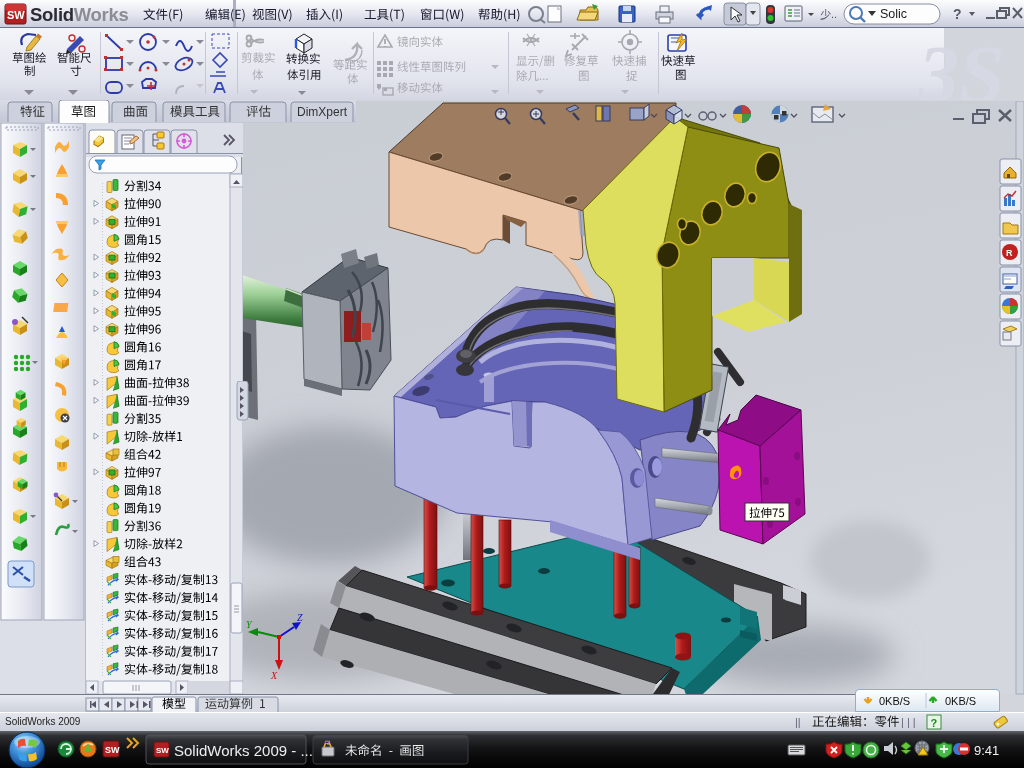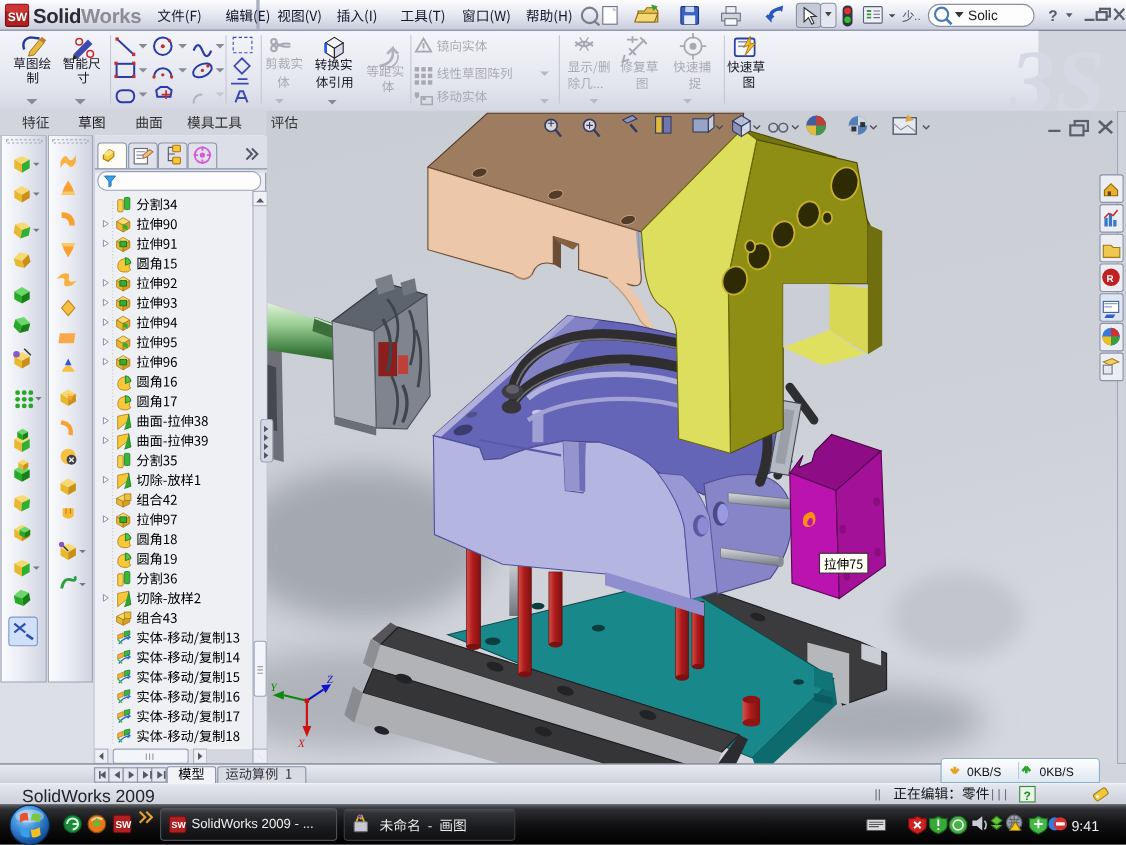--- a/index.html
+++ b/index.html
@@ -441,20 +441,33 @@
 <path d="M570,8 h10 m-5,-3 v6" stroke="#a8a8b0" stroke-width="1.6"></path>
 <g stroke="#a8a8b0" fill="none" stroke-width="1.6">
 <circle cx="630" cy="14" r="8"></circle>
 <circle cx="630" cy="14" r="2.4" fill="#a8a8b0"></circle>
 <path d="M630,2 v5 M630,21 v5 M618,14 h5 M637,14 h5"></path>
 </g>
 <g transform="translate(668,5)">
 <rect x="0" y="2" width="18" height="16" rx="2" fill="#f4f6fa" stroke="#2840a8" stroke-width="1.6"></rect>
 <path d="M3,5 h8 M3,9 h6" stroke="#8090c0" stroke-width="1.4"></path>
 <path d="M14,0 l-6,10 5,-2 -4,10 10,-12 -5,1 z" fill="#f8c020" stroke="#a06a10" stroke-width="0.8"></path>
+</g>
+</svg>
+</div>
+<div class="abs" id="tabrow">
+      <svg width="356" height="23" style="position:absolute;left:0;top:0">
+<g font-family="Liberation Sans" font-size="12">
+<path d="M8,22 V5 q0,-3 3,-3 h38 q3,0 3,3 V22" fill="#cdd1dd" stroke="#8a92a8"></path>
+<path d="M112,22 V5 q0,-3 3,-3 h38 q3,0 3,3 V22" fill="#cdd1dd" stroke="#8a92a8"></path>
+<path d="M163,22 V5 q0,-3 3,-3 h56 q3,0 3,3 V22" fill="#cdd1dd" stroke="#8a92a8"></path>
+<path d="M230,22 V5 q0,-3 3,-3 h50 q3,0 3,3 V22" fill="#cdd1dd" stroke="#8a92a8"></path>
+<path d="M291,22 V5 q0,-3 3,-3 h56 q3,0 3,3 V22" fill="#cdd1dd" stroke="#8a92a8"></path>
+<text x="297" y="16" fill="#333">DimXpert</text>
+<path d="M59,23 V3 q0,-3 3,-3 h44 q3,0 3,3 V23" fill="#fdfdfe" stroke="#8a92a8"></path>
 </g>
 </svg>
 </div>
 <div class="abs" id="lefttools">
       <svg width="85" height="571" style="position:absolute;left:0;top:0">
 <defs>
 <linearGradient id="tbg" x1="0" y1="0" x2="1" y2="0">
 <stop offset="0" stop-color="#fbfcfe"></stop>
             <stop offset="0.5" stop-color="#e9ebf2"></stop>
             <stop offset="1" stop-color="#cfd3e0"></stop>
@@ -772,21 +785,21 @@
 <div class="t" style="left:855px;top:-6px;width:145px;height:23px;background:linear-gradient(#fefefe,#dde8f2);border:1px solid #8ab0cc;border-radius:4px 4px 0 0"></div>
 <svg width="160" height="24" style="position:absolute;left:855px;top:-6px">
 <path d="M13,8 v6 m0,0 l-3.5,-4 m3.5,4 l3.5,-4" stroke="#e8a020" stroke-width="2.4" fill="none"></path>
 <path d="M78,14 v-6 m0,0 l-3.5,4 m3.5,-4 l3.5,4" stroke="#28a828" stroke-width="2.4" fill="none"></path>
 <line x1="71" y1="4" x2="71" y2="19" stroke="#b8c8d8"></line>
 <text x="24" y="16" font-size="11" fill="#111" font-family="Liberation Sans">0KB/S</text>
 <text x="90" y="16" font-size="11" fill="#111" font-family="Liberation Sans">0KB/S</text>
 </svg>
 </div>
 <div class="abs" id="statusbar">
-      <span class="t" style="left:20px;top:3px;font-size:16px;color:#222">SolidWorks 2009</span>
+      <span class="t" style="left:5px;top:3px;font-size:10px;color:#222">SolidWorks 2009</span>
 <span class="t" style="left:795px;top:3px;font-size:11px;color:#667">||</span>
 <span class="t" style="left:901px;top:3px;font-size:11px;color:#667">| | |</span>
 <svg width="90" height="19" style="position:absolute;left:925px;top:0">
 <rect x="2" y="2" width="14" height="14" fill="#e8f4e8" stroke="#3a8a3a"></rect>
 <text x="5.5" y="14" font-size="11" font-weight="bold" fill="#189018" font-family="Liberation Sans">?</text>
 <g transform="translate(68,2) rotate(-35 7 7)">
 <rect x="1" y="4" width="13" height="7" rx="2" fill="#f0c838" stroke="#a08020"></rect>
 <circle cx="4" cy="7.5" r="1.4" fill="#fff"></circle>
 </g>
 </svg>
@@ -862,21 +875,21 @@
 <path d="M7,0 q4,3 8,2 v7 q0,4 -8,7 q-8,-3 -8,-7 v-7 q4,1 8,-2" fill="#48b848" stroke="#187018"></path>
 <path d="M7,3 v8 m-4,-4 h8" stroke="#e8f8e8" stroke-width="1.8"></path>
 </g>
 <g transform="translate(954,11)">
 <circle cx="5" cy="7" r="6" fill="#3878d8"></circle>
 <circle cx="10" cy="7" r="6" fill="#d83030"></circle>
 <rect x="6" y="5.5" width="8" height="3" fill="#f8f8f8"></rect>
 </g>
 <text x="974" y="24" font-size="13" fill="#f0f0f0" font-family="Liberation Sans">9:41</text>
 </svg>
-<span class="t" style="left:174px;top:11px;font-size:12px;color:#eee">SolidWorks 2009 - ...</span>
+<span class="t" style="left:174px;top:11px;font-size:15px;color:#eee">SolidWorks 2009 - ...</span>
 </div>
 <svg class="abs" width="30" height="600" style="left:996px;top:101px">
 <rect x="20" y="0" width="8" height="593" fill="#cfd3dc" stroke="#9aa2b4" stroke-width="0.8"></rect>
 <g stroke="#8a92a8">
 <rect x="4" y="58" width="21" height="25" fill="#eceef4" rx="2"></rect>
 <rect x="4" y="85" width="21" height="25" fill="#eceef4" rx="2"></rect>
 <rect x="4" y="112" width="21" height="25" fill="#eceef4" rx="2"></rect>
 <rect x="4" y="139" width="21" height="25" fill="#eceef4" rx="2"></rect>
 <rect x="4" y="166" width="21" height="25" fill="#dde4f2" rx="2"></rect>
 <rect x="4" y="193" width="21" height="25" fill="#eceef4" rx="2"></rect>

